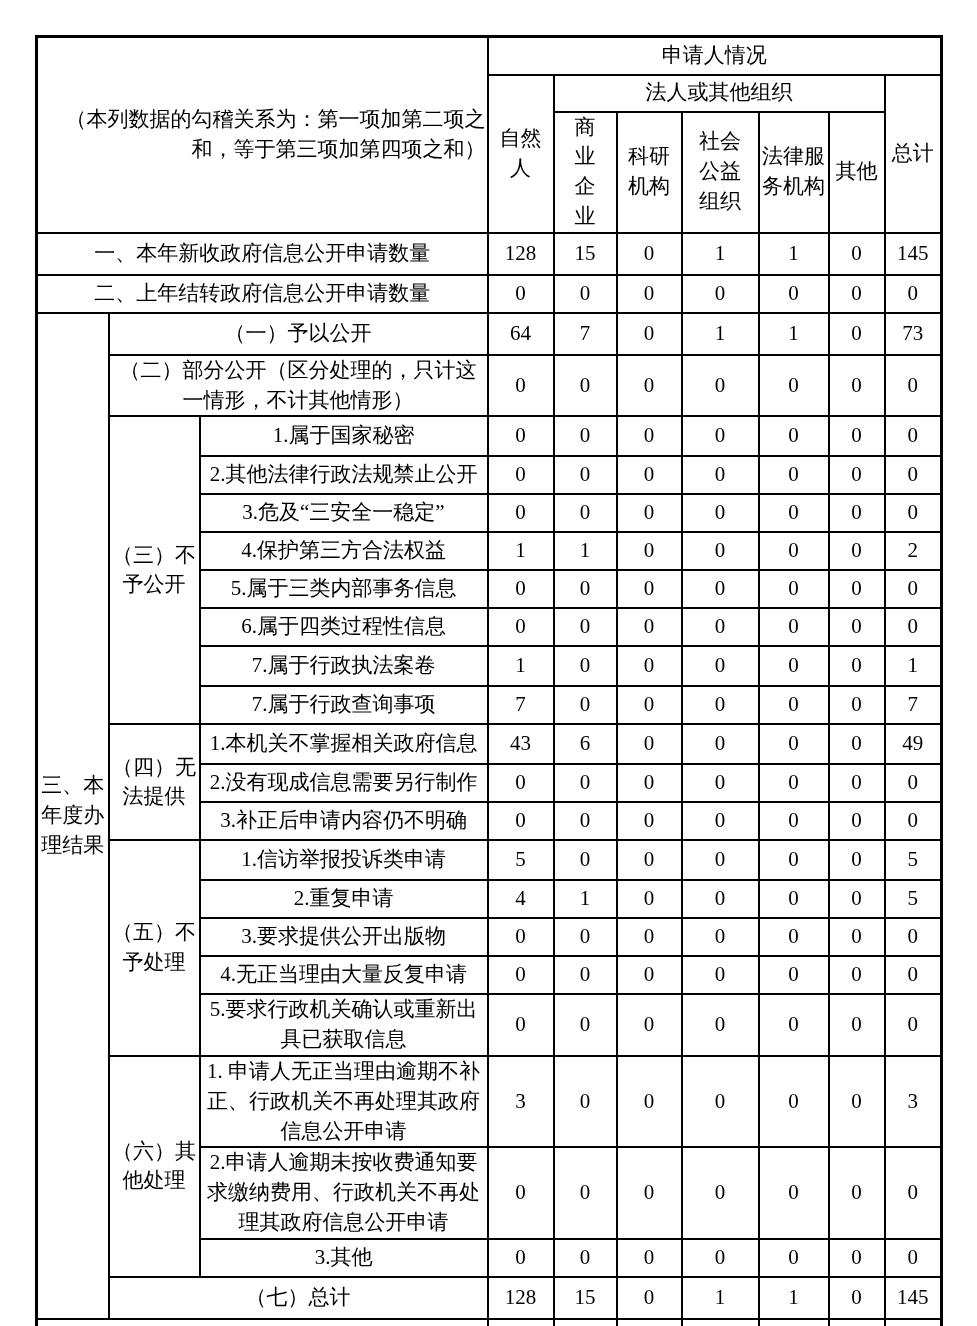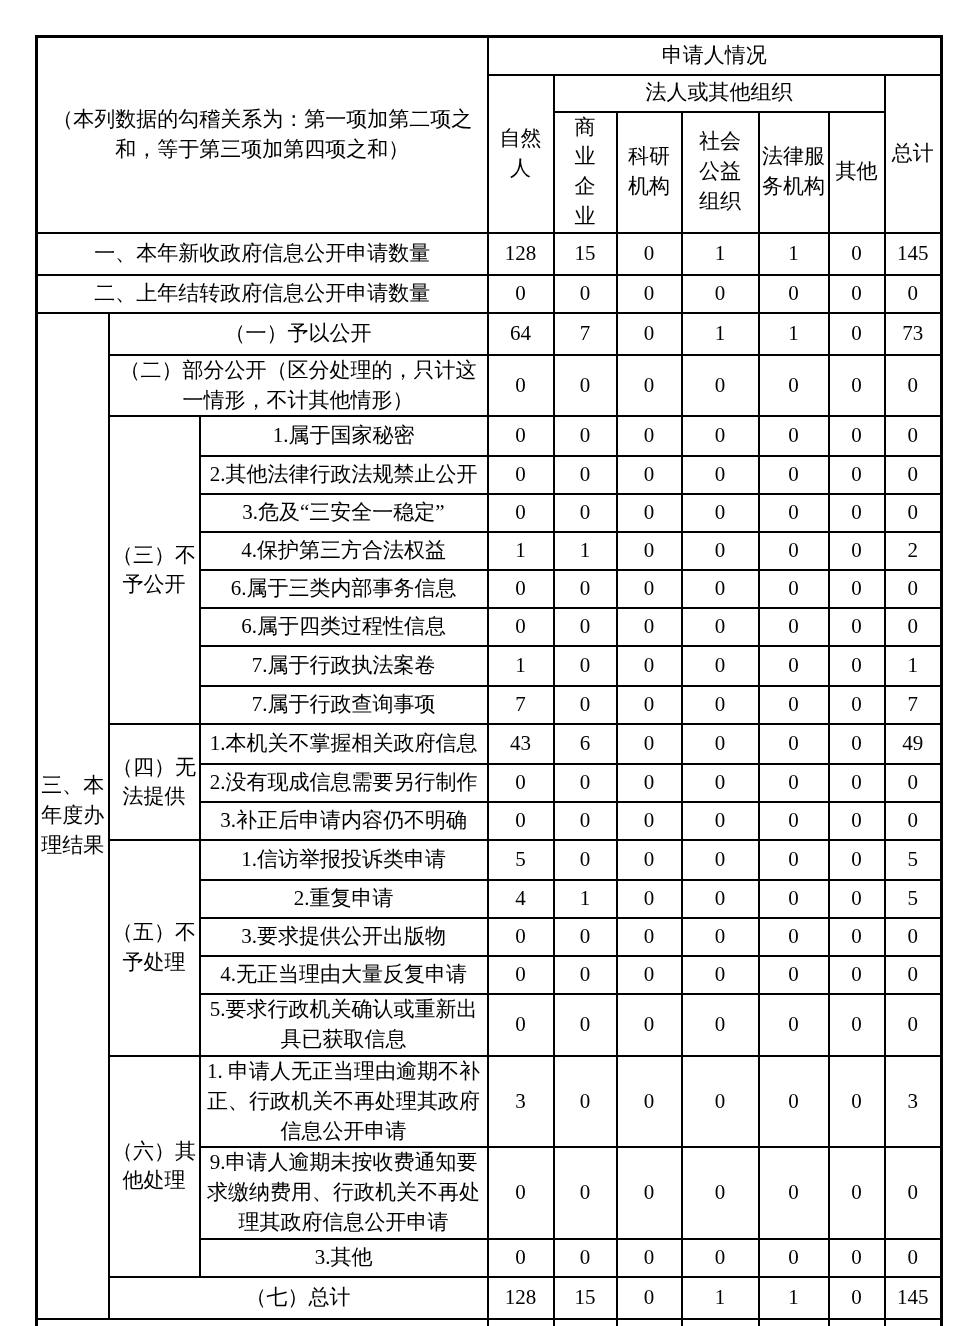--- a/index.html
+++ b/index.html
@@ -23,21 +23,21 @@
     text-align:center;
     vertical-align:middle;
     padding:1px 2px;
     overflow:hidden;
   }
   th.np   { padding:0 4px; }   
   th.sub1 { padding:0 16px; }   
   th.sub2 { padding:0 3px;margin-top:44px; }   
   th.sub3 { padding:0 7px; }   
   th.sub4 { padding:0 1px; }   
-  td.note { padding:0 1px; }
+  td.note { padding:0 1px;text-align:right; }
   td.lblA { padding:4px 1px;border-radius:8px; }
   td.lblB { padding:0 1px;margin-left:23px; }
   td.item { padding:0 2px; }
   td.num  { padding:0 1px; }
   tr.h37 { height:37px; }
   tr.h38 { height:38px; }
   tr.h40 { height:40px; }
   tr.h42 { height:42px; }
   tr.h58 { height:58px; }
   tr.h80 { height:80px; }
@@ -159,21 +159,21 @@
       <td class="item">4.保护第三方合法权益</td>
     <td class="num">1</td>
           <td class="num">1</td>
           <td class="num">0</td>
           <td class="num">0</td>
           <td class="num">0</td>
           <td class="num">0</td>
           <td class="num">2</td>
         </tr>
     <tr class="h38">
-      <td class="item">6.属于三类内部事务信息</td>
+      <td class="item">5.属于三类内部事务信息</td>
     <td class="num">0</td>
           <td class="num">0</td>
           <td class="num">0</td>
           <td class="num">0</td>
           <td class="num">0</td>
           <td class="num">0</td>
           <td class="num">0</td>
         </tr>
     <tr class="h38">
       <td class="item">6.属于四类过程性信息</td>
@@ -295,21 +295,21 @@
       <td class="item">1. 申请人无正当理由逾期不补正、行政机关不再处理其政府信息公开申请</td>
     <td class="num">3</td>
           <td class="num">0</td>
           <td class="num">0</td>
           <td class="num">0</td>
           <td class="num">0</td>
           <td class="num">0</td>
           <td class="num">3</td>
         </tr>
     <tr class="h90">
-      <td class="item">9.申请人逾期未按收费通知要求缴纳费用、行政机关不再处理其政府信息公开申请</td>
+      <td class="item">2.申请人逾期未按收费通知要求缴纳费用、行政机关不再处理其政府信息公开申请</td>
     <td class="num">0</td>
           <td class="num">0</td>
           <td class="num">0</td>
           <td class="num">0</td>
           <td class="num">0</td>
           <td class="num">0</td>
           <td class="num">0</td>
         </tr>
     <tr class="h38">
       <td class="item">3.其他</td>

